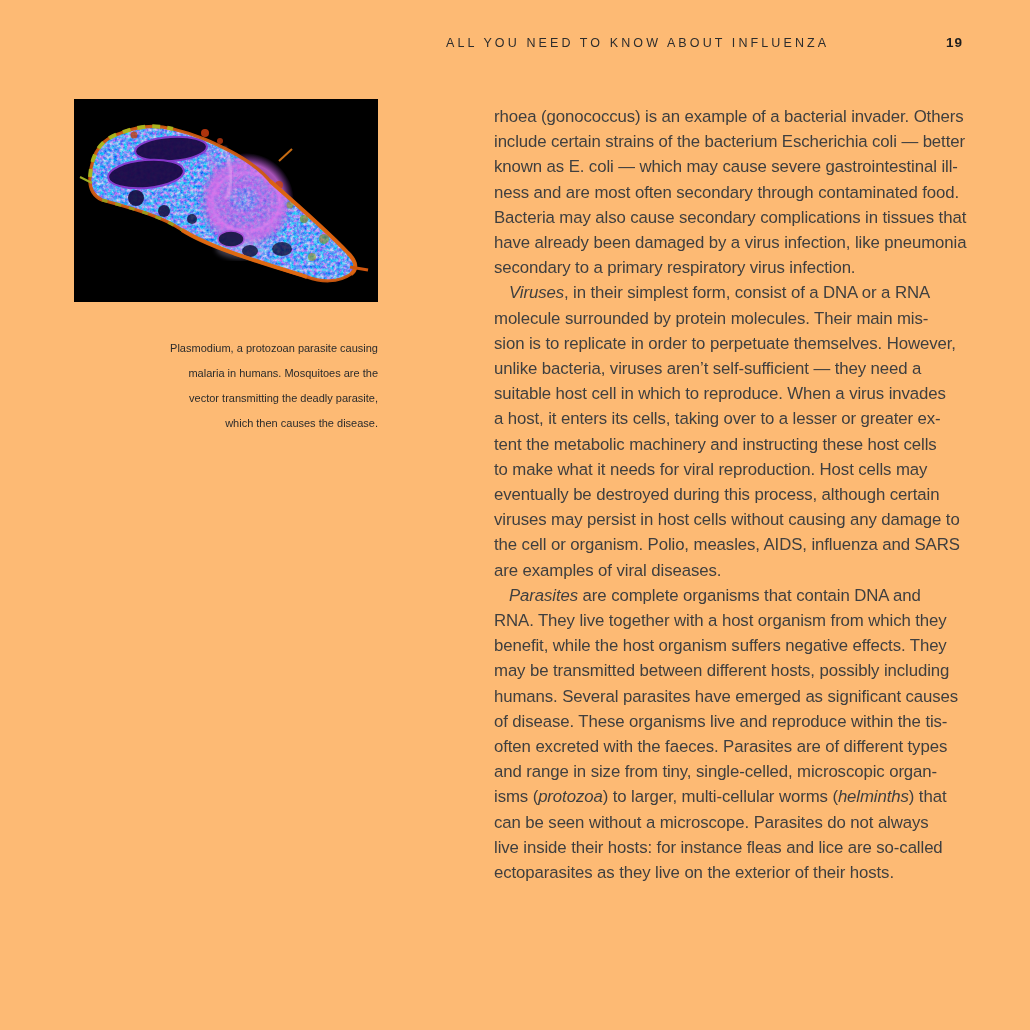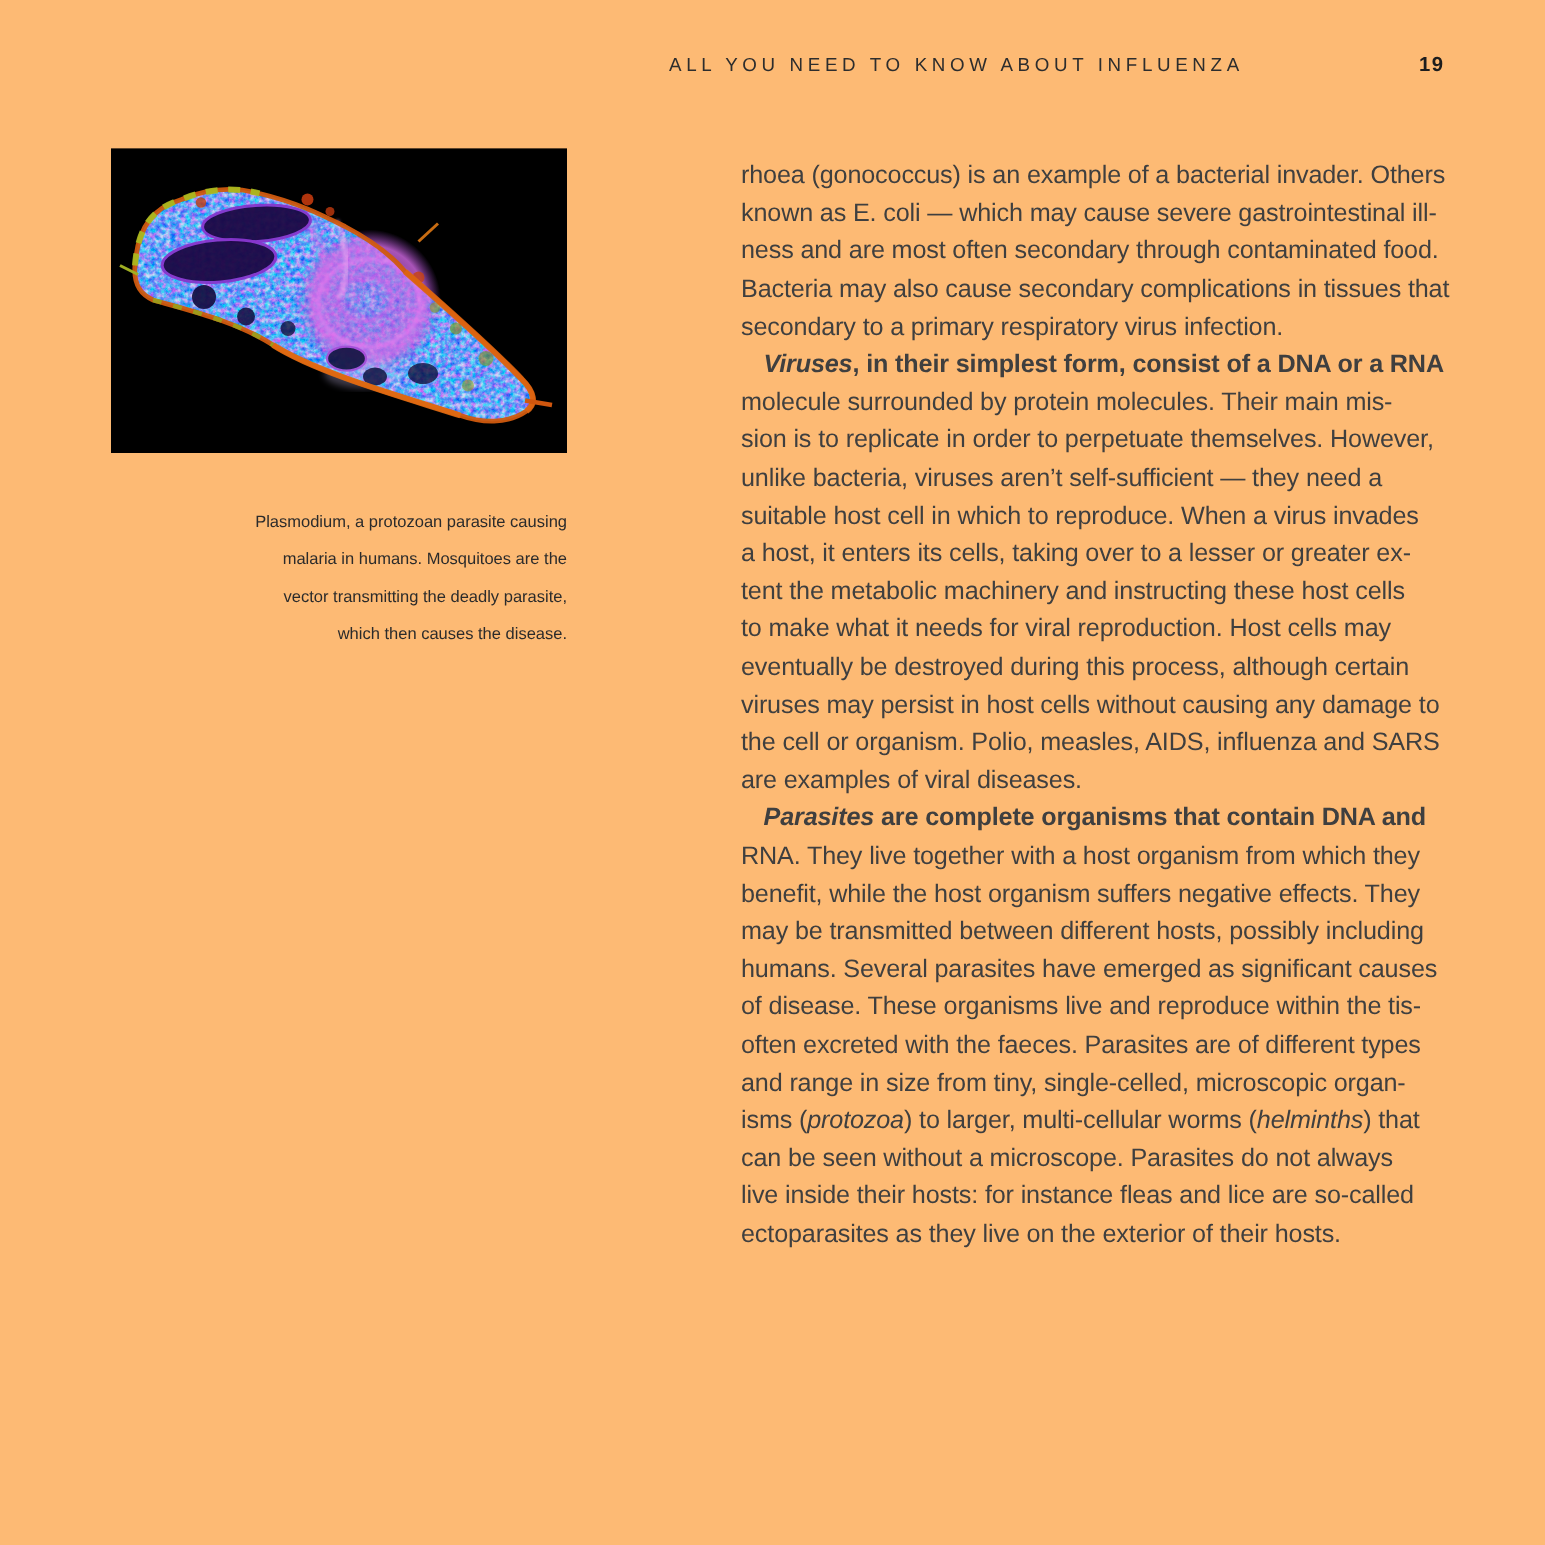--- a/index.html
+++ b/index.html
@@ -10,21 +10,21 @@
   .folio{position:absolute;left:946px;top:35px;width:24px;text-align:left;font-size:13.5px;
         font-weight:700;color:#1d1d1d;letter-spacing:1px;}
   .figure{position:absolute;left:74px;top:99px;width:304px;height:203px;background:#000;}
   .figure svg{display:block;}
   .caption{position:absolute;left:74px;top:336px;width:304px;text-align:right;
         font-size:11px;font-weight:400;line-height:25px;color:#2b2b2b;}
   .cap-line{white-space:nowrap;}
   .body-text{position:absolute;left:446px;top:104px;width:535px;font-size:16.8px;
         line-height:25.2px;color:#3f3f3f;letter-spacing:-0.1px;margin-left:48px;}
   .body-line{white-space:nowrap;}
-  .body-line.indent{padding-left:15px;font-weight:bold;}
+  .body-line.indent{padding-left:15px;}
   .body-line i{font-style:italic;}
 </style>
 </head>
 <body>
 
 <div class="page">
 
   <div class="running-head">ALL YOU NEED TO KNOW ABOUT INFLUENZA</div>
   <div class="folio">19</div>
 
@@ -107,23 +107,25 @@
 
   <div class="caption">
       <div class="cap-line">Plasmodium, a protozoan parasite causing</div>
       <div class="cap-line">malaria in humans. Mosquitoes are the</div>
       <div class="cap-line">vector transmitting the deadly parasite,</div>
       <div class="cap-line">which then causes the disease.</div>
     </div>
 
   <div class="body-text">
       <div class="body-line">rhoea (gonococcus) is an example of a bacterial invader. Others</div>
+      <div class="body-line">include certain strains of the bacterium Escherichia coli — better</div>
       <div class="body-line">known as E. coli — which may cause severe gastrointestinal ill-</div>
       <div class="body-line">ness and are most often secondary through contaminated food.</div>
       <div class="body-line">Bacteria may also cause secondary complications in tissues that</div>
+      <div class="body-line">have already been damaged by a virus infection, like pneumonia</div>
       <div class="body-line">secondary to a primary respiratory virus infection.</div>
       <div class="body-line indent"><i>Viruses</i>, in their simplest form, consist of a DNA or a RNA</div>
       <div class="body-line">molecule surrounded by protein molecules. Their main mis-</div>
       <div class="body-line">sion is to replicate in order to perpetuate themselves. However,</div>
       <div class="body-line">unlike bacteria, viruses aren’t self-sufficient — they need a</div>
       <div class="body-line">suitable host cell in which to reproduce. When a virus invades</div>
       <div class="body-line">a host, it enters its cells, taking over to a lesser or greater ex-</div>
       <div class="body-line">tent the metabolic machinery and instructing these host cells</div>
       <div class="body-line">to make what it needs for viral reproduction. Host cells may</div>
       <div class="body-line">eventually be destroyed during this process, although certain</div>

